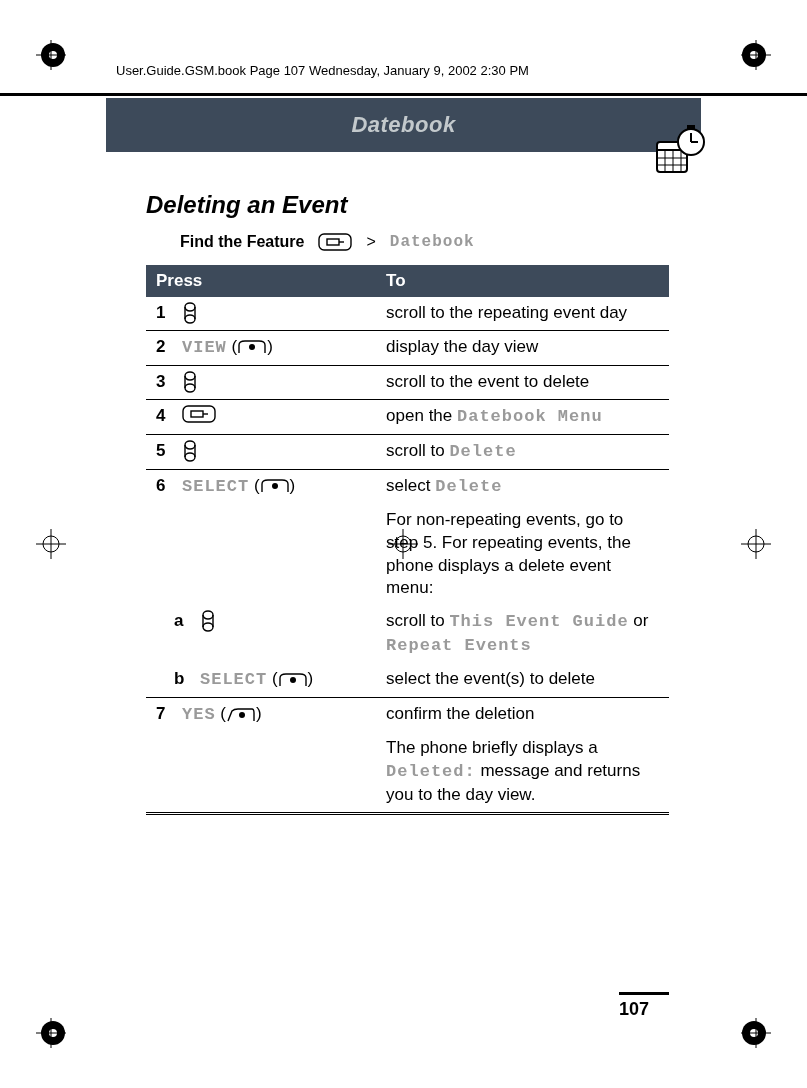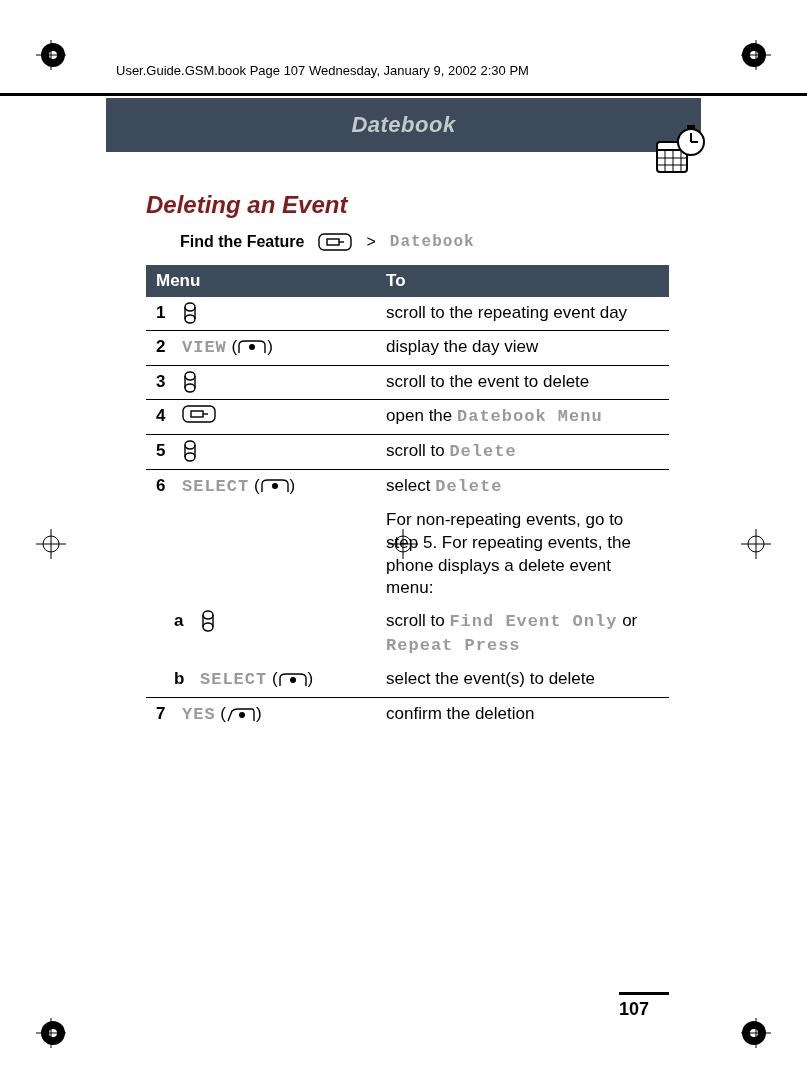--- a/index.html
+++ b/index.html
@@ -12,21 +12,21 @@
   .crop svg{display:block;}
   .cornerdeco{position:absolute;width:26px;height:26px;}
   .cornerdeco.tl{top:42px;left:40px;} .cornerdeco.tr{top:42px;right:40px;}
   .cornerdeco.bl{bottom:42px;left:40px;} .cornerdeco.br{bottom:42px;right:40px;}
   .toprule{position:absolute;top:93px;left:0;right:0;border-top:3px solid #000;}
   .headerline{position:absolute;top:63px;left:116px;font-size:13px;text-align:center;}
   .bannerwrap{position:absolute;top:98px;left:106px;right:106px;height:54px;background:#3d4a5a;display:flex;align-items:center;justify-content:center;}
   .banner{color:#c3c9cc;font-style:italic;font-weight:700;font-size:22px;letter-spacing:0.5px;}
   .clockicon{position:absolute;top:122px;right:98px;width:58px;height:58px;}
   .content{position:absolute;top:185px;left:146px;right:138px;}
-  h2.sect{font-style:italic;font-weight:800;font-size:24px;color:#7f1d1d;margin:6px 0 14px 0;}
+  h2.sect{font-style:italic;font-weight:800;font-size:24px;color:#000000;margin:6px 0 14px 0;}
   .featureline{margin:6px 0 14px 34px;font-size:16px;display:flex;align-items:center;gap:14px;}
   .flabel{font-weight:700;}
   .menukey{font-family:"Courier New",monospace;font-weight:700;color:#9a9a9a;letter-spacing:1px;}
   .gt{color:#000;}
   .tbl{width:100%;border-collapse:collapse;}
   .tbl th{background:#3d4a5a;color:#fff;text-align:left;font-weight:700;font-size:17px;padding:6px 10px;}
   .tbl th:first-child{width:44%;}
   .tbl td{padding:5px 10px 5px 10px;vertical-align:top;font-size:17px;line-height:1.35;}
   .tbl tr.rule td{border-bottom:1px solid #000;}
   .stepnum{font-weight:700;display:inline-block;width:18px;}
@@ -157,21 +157,21 @@
           </svg>
       </span>
       <span class="gt">&gt;</span>
       <span class="menukey">Datebook</span>
     </div>
 
     <div class="tblwrap">
       <table class="tbl">
         <thead>
           <tr>
-            <th>Menu</th>
+            <th>Press</th>
             <th>To</th>
           </tr>
         </thead>
         <tbody id="rows">
             <tr class="rule">
               <td>
                 <span class="press-col">
                   <span class="stepnum">1</span>
                   <span class="keyicon">
                     <svg width="16" height="22">
@@ -267,21 +267,21 @@
                   <span class="keyicon">
                     <svg width="16" height="22">
                       <ellipse cx="8" cy="5" rx="5" ry="4" fill="none" stroke="#000" stroke-width="1.4"></ellipse>
                       <ellipse cx="8" cy="17" rx="5" ry="4" fill="none" stroke="#000" stroke-width="1.4"></ellipse>
                       <line x1="3" y1="5" x2="3" y2="17" stroke="#000" stroke-width="1.4"></line>
                       <line x1="13" y1="5" x2="13" y2="17" stroke="#000" stroke-width="1.4"></line>
                     </svg>
                   </span>
                 </span>
               </td>
-              <td>scroll to <span class="ui">Find Event Only</span> or <span class="ui">Repeat Press</span></td>
+              <td>scroll to <span class="ui">This Event Guide</span> or <span class="ui">Repeat Events</span></td>
             </tr>
             <tr class="rule">
               <td>
                 <span class="press-col">
                   <span class="stepletter">b</span>
                   <span><span class="ui">SELECT</span> (<span class="keyicon"><svg width="30" height="16">
                         <path d="M2 14 L2 6 Q2 2 8 2 L22 2 Q28 2 28 6 L28 14" fill="#fff" stroke="#000" stroke-width="1.4"></path>
                         <circle cx="15" cy="8" r="3" fill="#000"></circle>
                       </svg></span>)</span>
                 </span>
@@ -293,20 +293,24 @@
                 <span class="press-col">
                   <span class="stepnum">7</span>
                   <span><span class="ui">YES</span> (<span class="keyicon"><svg width="30" height="16">
                         <path d="M2 14 L6 4 Q8 2 12 2 L26 2 Q28 2 28 6 L28 14" fill="#fff" stroke="#000" stroke-width="1.4"></path>
                         <circle cx="16" cy="8" r="3" fill="#000"></circle>
                       </svg></span>)</span>
                 </span>
               </td>
               <td>confirm the deletion</td>
             </tr>
+            <tr class="lastrule">
+              <td></td>
+              <td>The phone briefly displays a <span class="ui">Deleted:</span> message and returns you to the day view.</td>
+            </tr>
           </tbody>
       </table>
     </div>
   </div>
 
   <div class="pagefoot">107</div>
 
 </div>
 
 </body></html>

